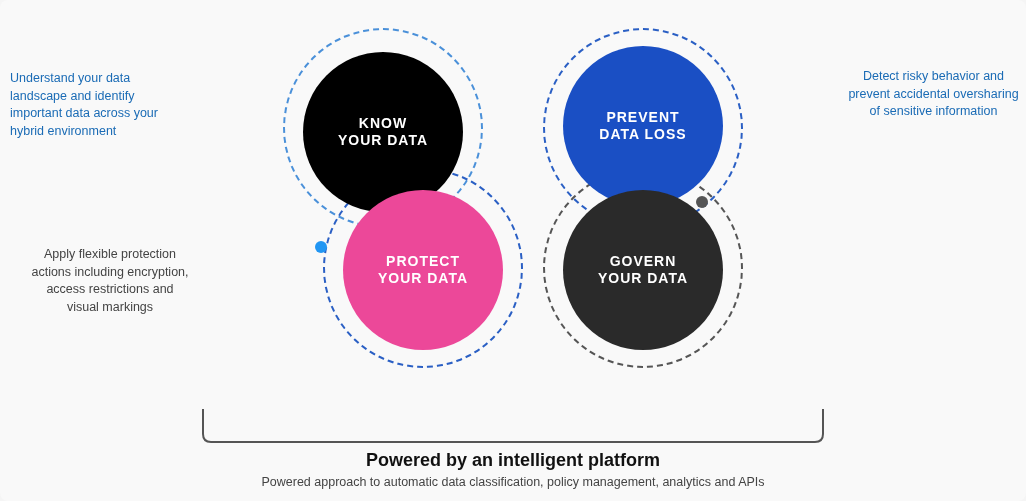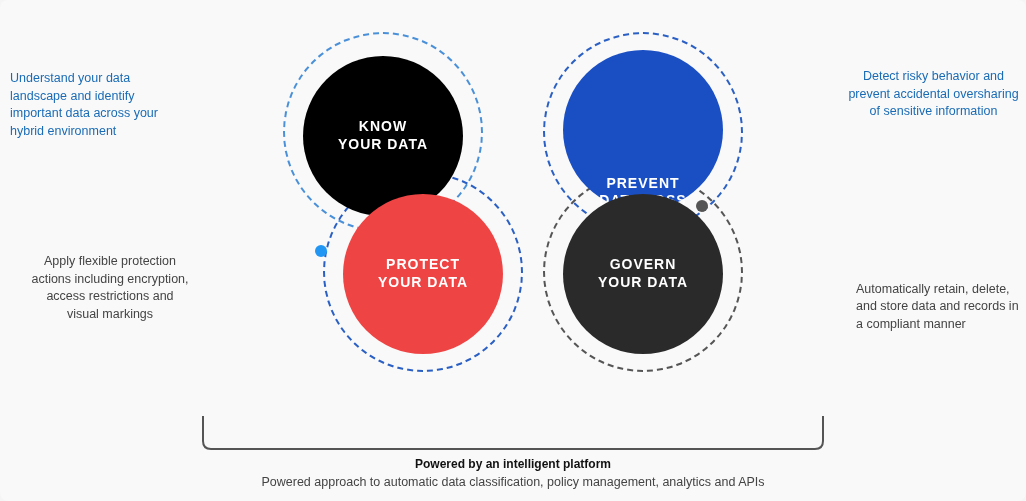--- a/index.html
+++ b/index.html
@@ -102,27 +102,26 @@
       top: 24px;
       left: 50px;
     }
 
     .circle-prevent {
       width: 160px;
       height: 160px;
       background: #1a4fc4;
       top: 18px;
       right: 50px;
-      justify-content: flex-end;
     }
 
     .circle-protect {
       width: 160px;
       height: 160px;
-      background: #ef4444;
+      background: #ec4899;
       bottom: 38px;
       left: 90px;
     }
 
     .circle-govern {
       width: 160px;
       height: 160px;
       background: #2a2a2a;
       bottom: 38px;
       right: 50px;
@@ -204,21 +203,21 @@
       align-items: center;
       position: relative;
     }
 
     .bracket-svg {
       width: 640px;
       margin-bottom: 6px;
     }
 
     .bottom-title {
-      font-size: 12px;
+      font-size: 18px;
       font-weight: 700;
       color: #111;
       text-align: center;
       margin-bottom: 4px;
     }
 
     .bottom-subtitle {
       font-size: 12.5px;
       color: #444;
       text-align: center;
@@ -295,23 +294,20 @@
     </div>
 
     <div class="annotation annotation-bottom-left">
       <span>Apply flexible protection actions including encryption, access restrictions and visual markings</span>
     </div>
 
     <div class="annotation annotation-right">
       <span>Detect risky behavior and prevent accidental oversharing of sensitive information</span>
     </div>
 
-    <div class="annotation annotation-bottom-right">
-      <span>Automatically retain, delete, and store data and records in a compliant manner</span>
-    </div>
 
   </div>
 
   <div class="bottom-section">
 
     <svg class="bracket-svg" viewBox="0 0 640 40">
       <path d="M 10 5 L 10 30 Q 10 38 18 38 L 622 38 Q 630 38 630 30 L 630 5" stroke="#555" stroke-width="2" fill="none"></path>
     </svg>
 
     <div class="bottom-title">Powered by an intelligent platform</div>

